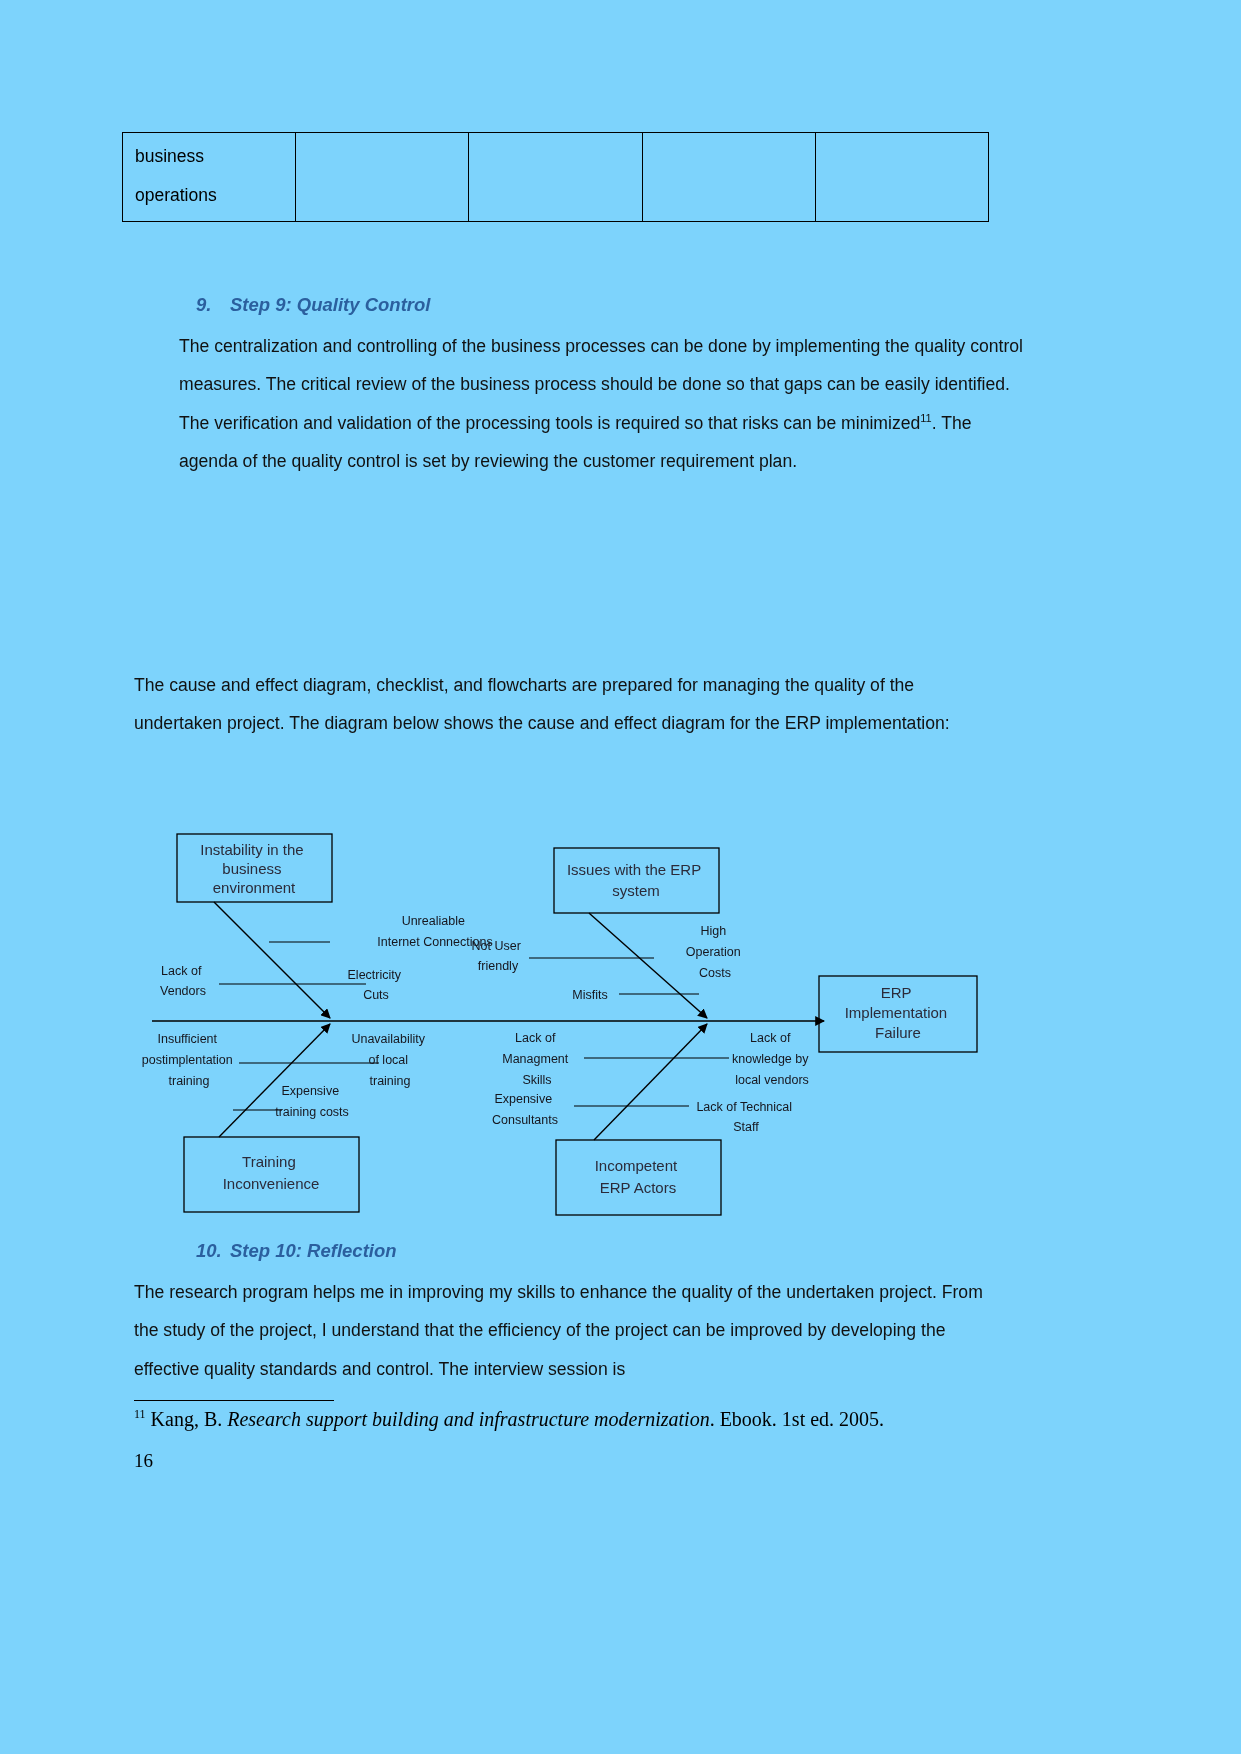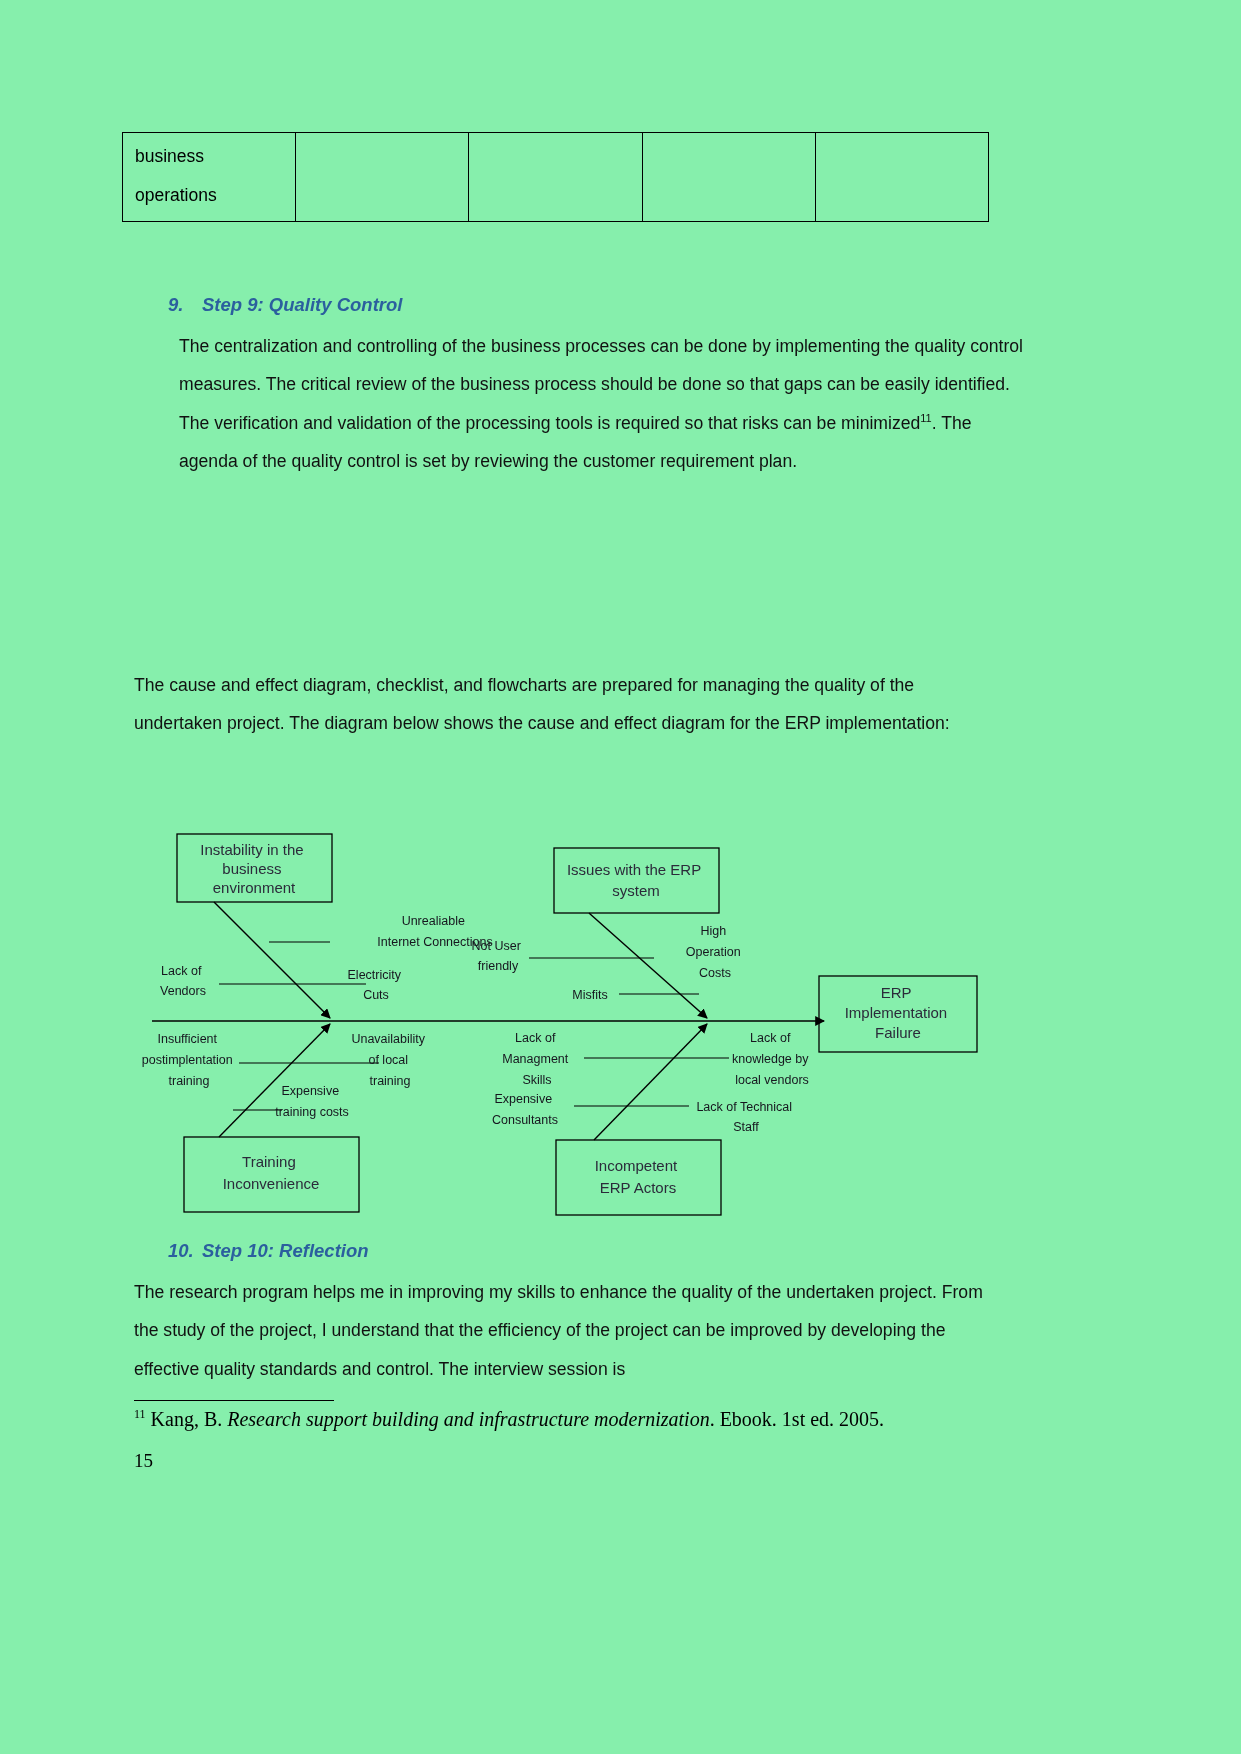--- a/index.html
+++ b/index.html
@@ -8,21 +8,21 @@
     background: #ffffff;
   }
   body {
     font-family: "Liberation Sans", sans-serif;
     color: #000000;
   }
   .page {
     position: relative;
     width: 1241px;
     height: 1754px;
-    background: #86efac;
+    background: #7dd3fc;
     overflow: hidden;
     box-sizing: border-box;
   }
 
   
   .top-table {
     position: absolute;
     left: 122px;
     top: 132px;
     width: 867px;
@@ -42,20 +42,21 @@
 
   
   .heading {
     position: absolute;
     font-size: 18.5px;
     font-weight: bold;
     font-style: italic;
     color: #2b5f9e;
     letter-spacing: 0px;
     white-space: nowrap;
+    margin-left: 28px;
   }
   .heading .num {
     display: inline-block;
     width: 34px;
   }
   .para {
     position: absolute;
     left: 134px;
     width: 856px;
     font-size: 17.6px;
@@ -291,15 +292,15 @@
 
   <div class="para" style="top:1273px;">The research program helps me in improving my skills to enhance the quality of the undertaken project. From the study of the project, I understand that the efficiency of the project can be improved by developing the effective quality standards and control. The interview session is</div>
 
   <div class="footnote-rule"></div>
   <div class="footnote">
     <sup>11</sup>
     <span>Kang, B.</span>
     <span class="ital">Research support building and infrastructure modernization</span><span>. Ebook. 1st ed. 2005.</span>
   </div>
 
-  <div class="page-number">15</div>
+  <div class="page-number">16</div>
 
 </div>
 
 </body></html>

